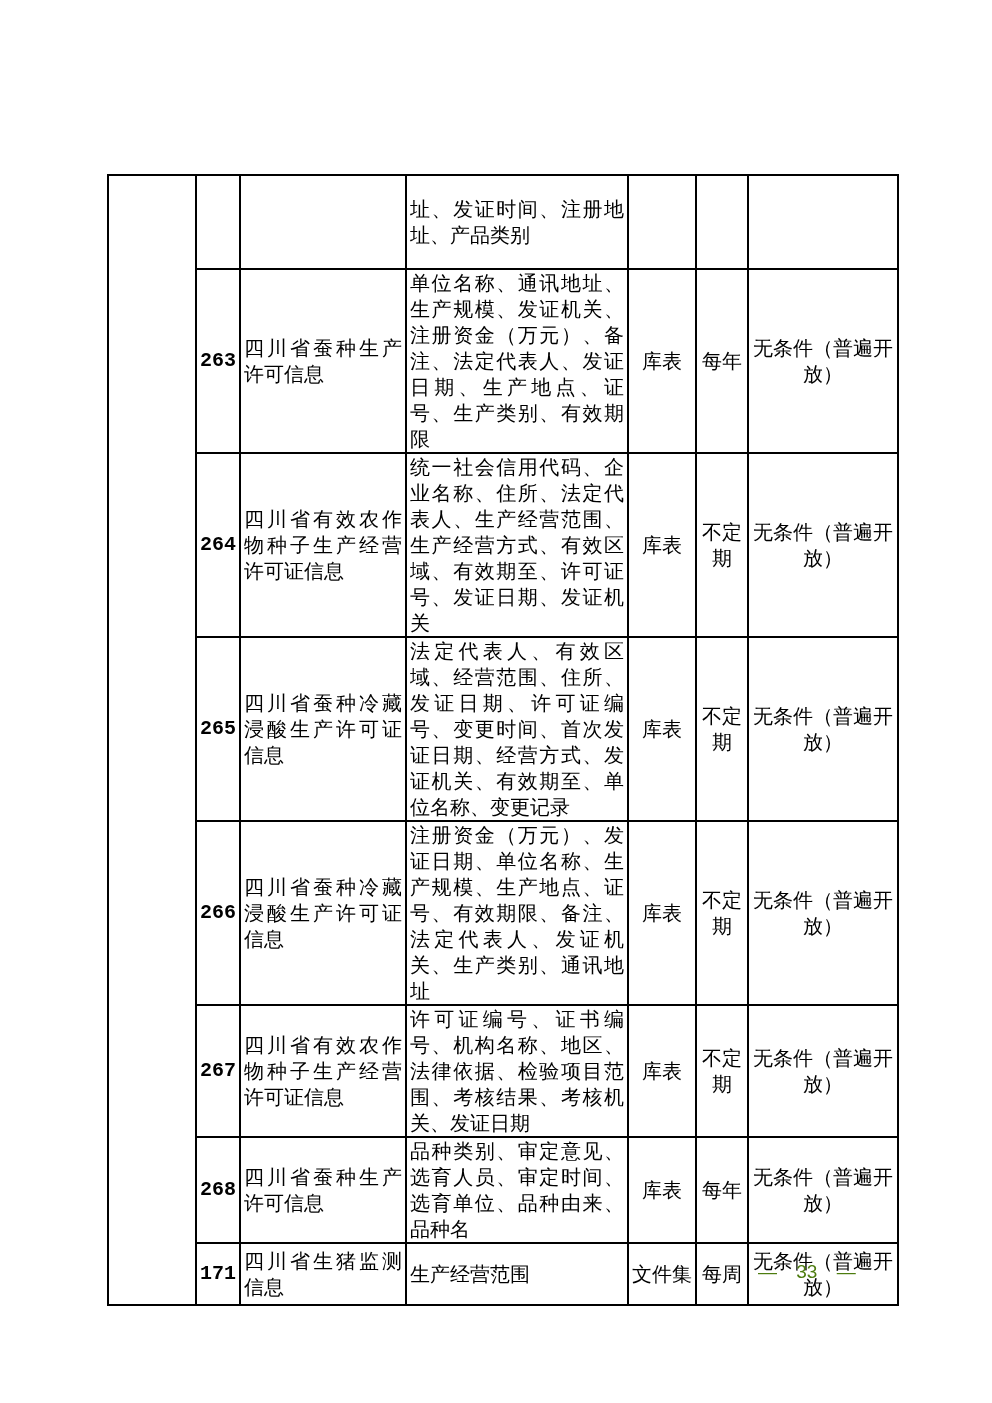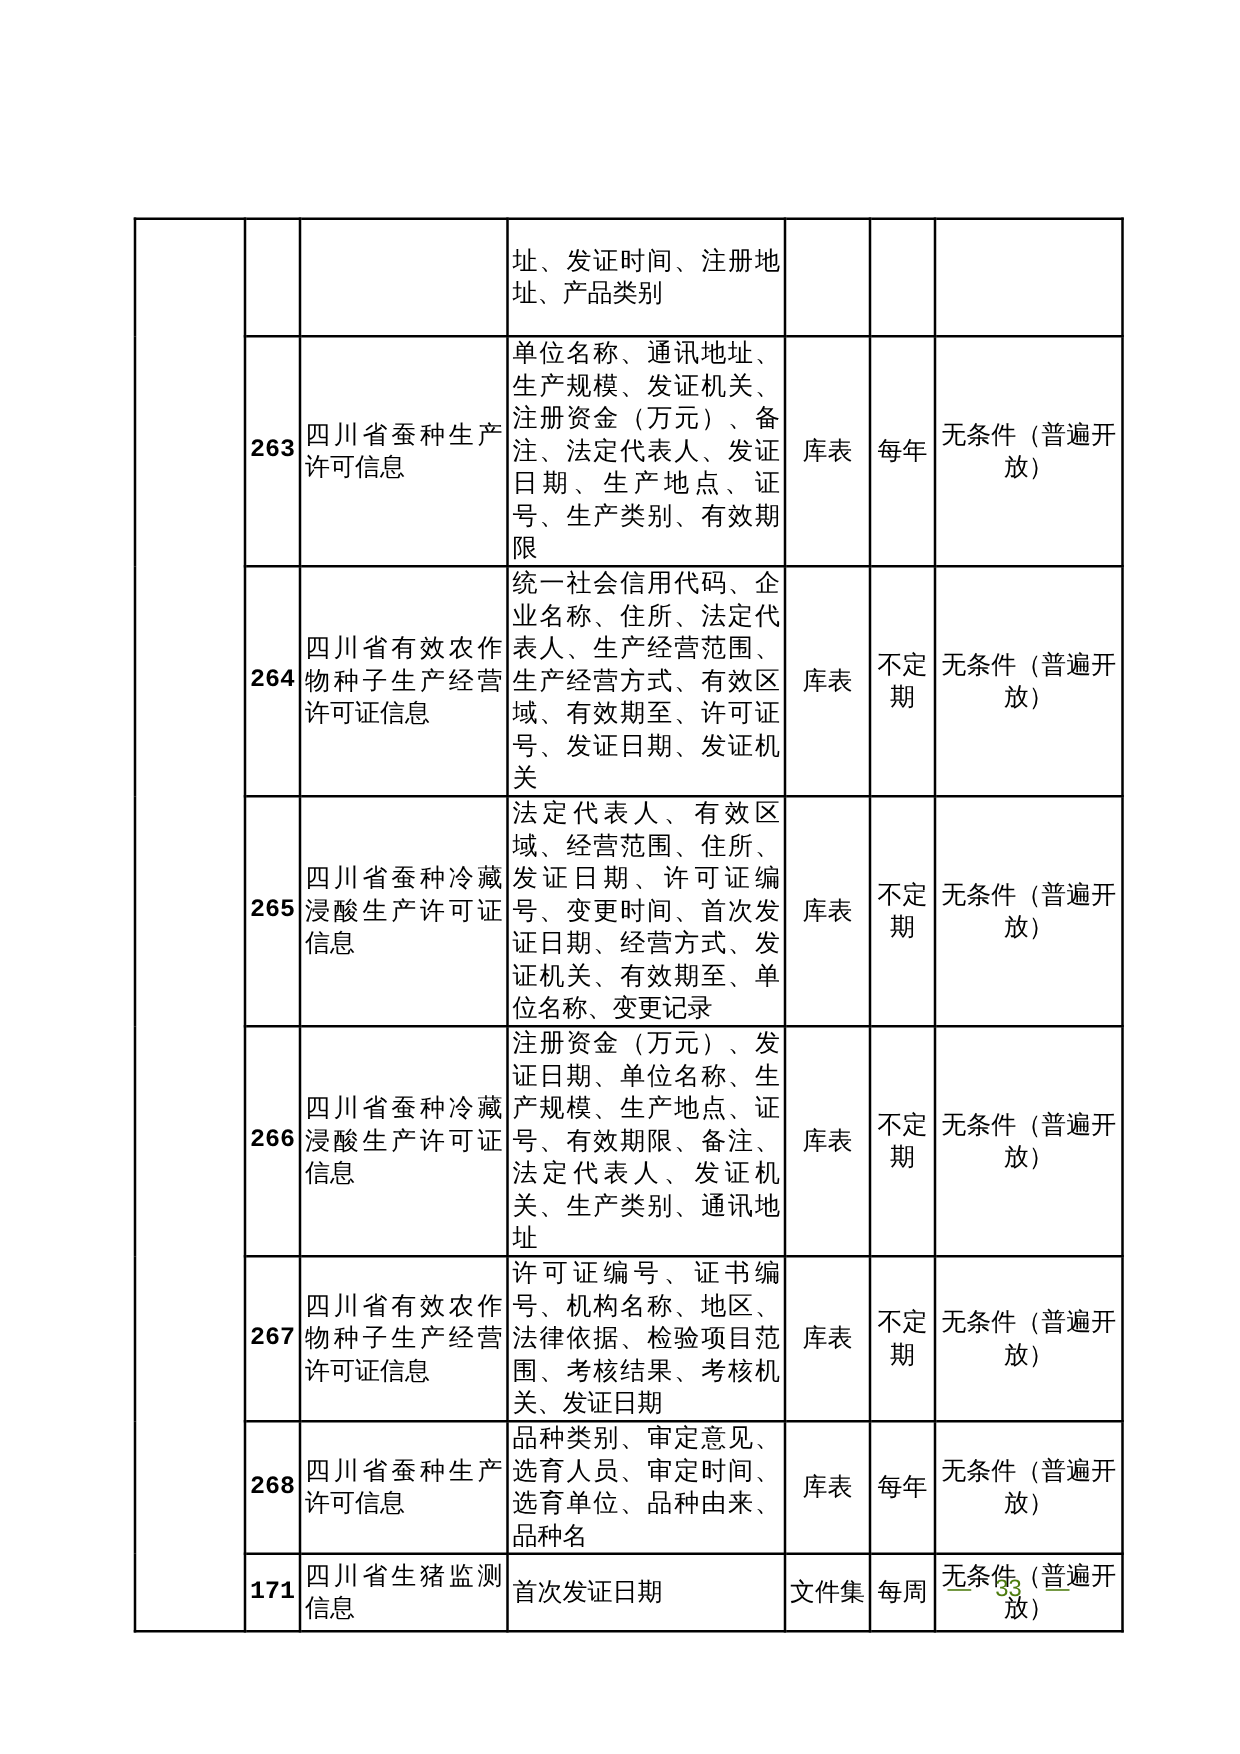--- a/index.html
+++ b/index.html
@@ -116,21 +116,21 @@
         <td class="num">268</td>
         <td class="name">四川省蚕种生产许可信息</td>
         <td class="cont">品种类别、审定意见、选育人员、审定时间、选育单位、品种由来、品种名</td>
         <td class="fmt">库表</td>
         <td class="freq">每年</td>
         <td class="cond">无条件（普遍开放）</td>
       </tr>
       <tr class="r7">
         <td class="num">171</td>
         <td class="name">四川省生猪监测信息</td>
-        <td class="cont">首次发证日期</td>
+        <td class="cont">生产经营范围</td>
         <td class="fmt">文件集</td>
         <td class="freq">每周</td>
         <td class="cond">无条件（普遍开放）</td>
       </tr>
     </tbody>
   </table>
 
   <div class="pageno">— 33 —</div>
 
 </div>

